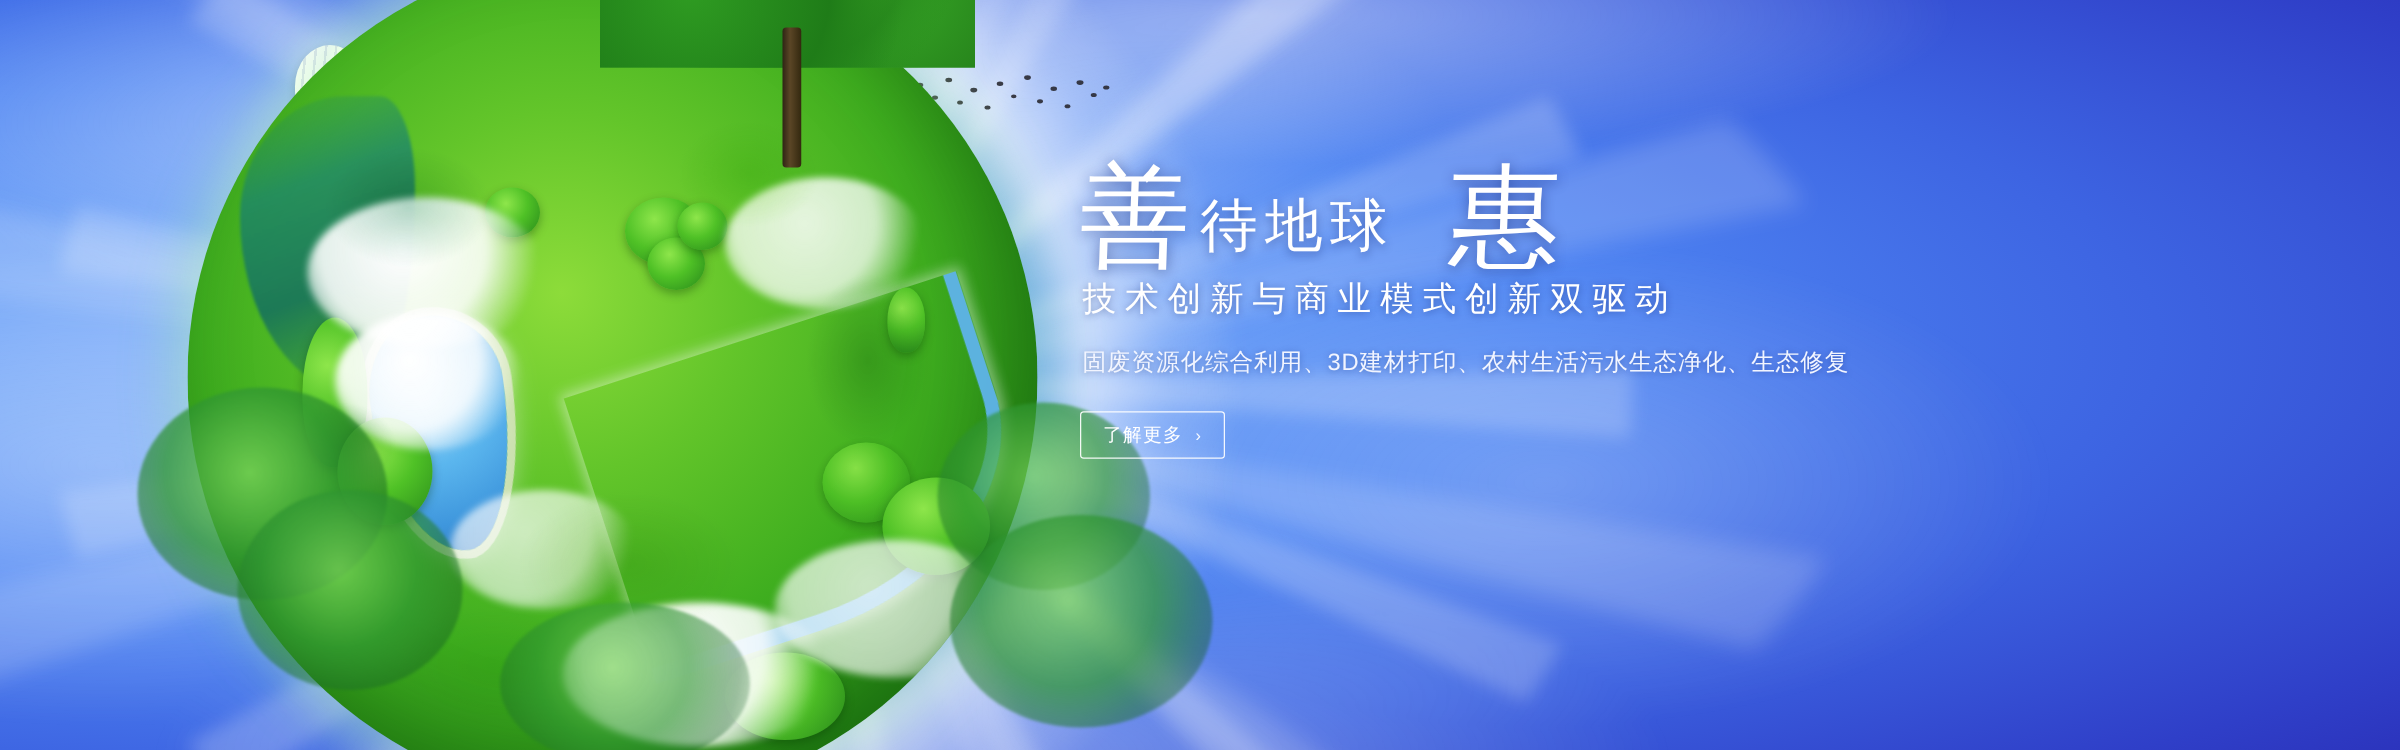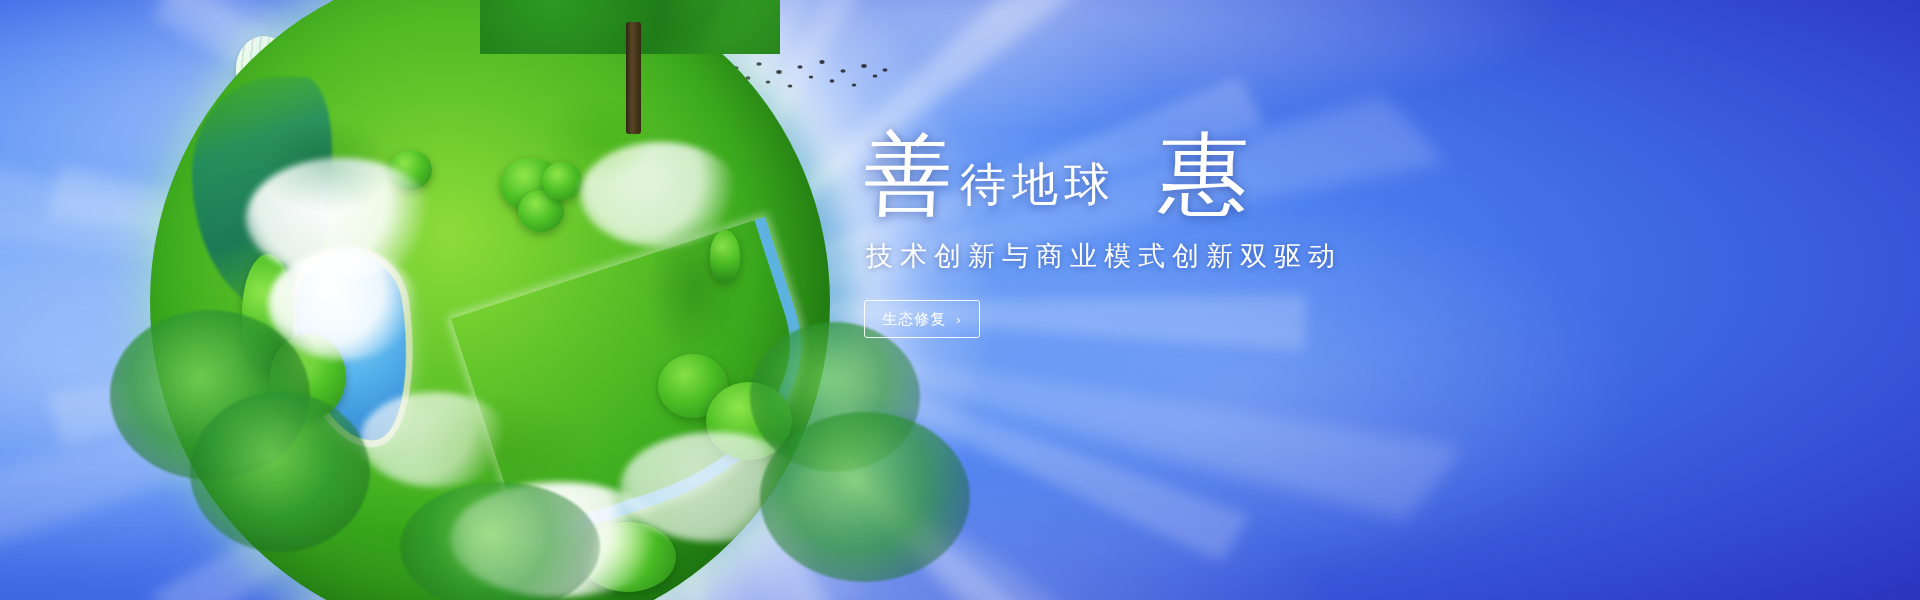--- a/index.html
+++ b/index.html
@@ -201,30 +201,30 @@
     height:96px; margin-left:2px;
     letter-spacing:0;
   }
   .hl-big{
     font-family:"Liberation Serif","DejaVu Serif",serif;
     font-size:88px; line-height:.92; font-weight:400;
     text-shadow:0 2px 10px rgba(10,20,90,.45);
     transform:skewX(-2deg);
   }
   .hl-small{
-    font-family:Liberation Sans, sans-serif;
+    font-family:Liberation Mono, monospace;
     font-size:46px; line-height:1; font-weight:400;
     letter-spacing:6px;
     padding-bottom:9px; margin-left:8px;
     text-shadow:0 2px 8px rgba(10,20,90,.4);
   }
   .hl-gap{ width:44px; }
 
   .subtitle{
-    margin-top:22px; margin-left:4px;
+    margin-top:5px; margin-left:4px;
     font-size:27px; font-weight:400; letter-spacing:7px;
     color:#ffffff;
     text-shadow:0 1px 6px rgba(10,20,90,.4);
   }
   .desc{
     margin-top:20px; margin-left:4px;
     font-size:19px; font-weight:400; letter-spacing:.6px;
     color:#f2f5ff;
     text-shadow:0 1px 5px rgba(10,20,90,.35);
   }
@@ -334,20 +334,21 @@
 
     <div class="headline">
       <span class="hl-big">善</span>
       <span class="hl-small">待地球</span>
       <span class="hl-gap"></span>
       <span class="hl-big">惠</span>
     </div>
 
     <div class="subtitle">技术创新与商业模式创新双驱动</div>
 
+    <div class="desc">固废资源化综合利用、3D建材打印、农村生活污水生态净化、生态修复</div>
 
     <button class="cta">
-      <span>生态修复</span>
+      <span>了解更多</span>
       <span class="chev">›</span>
     </button>
 
   </div>
 </div>
 
 </body></html>

